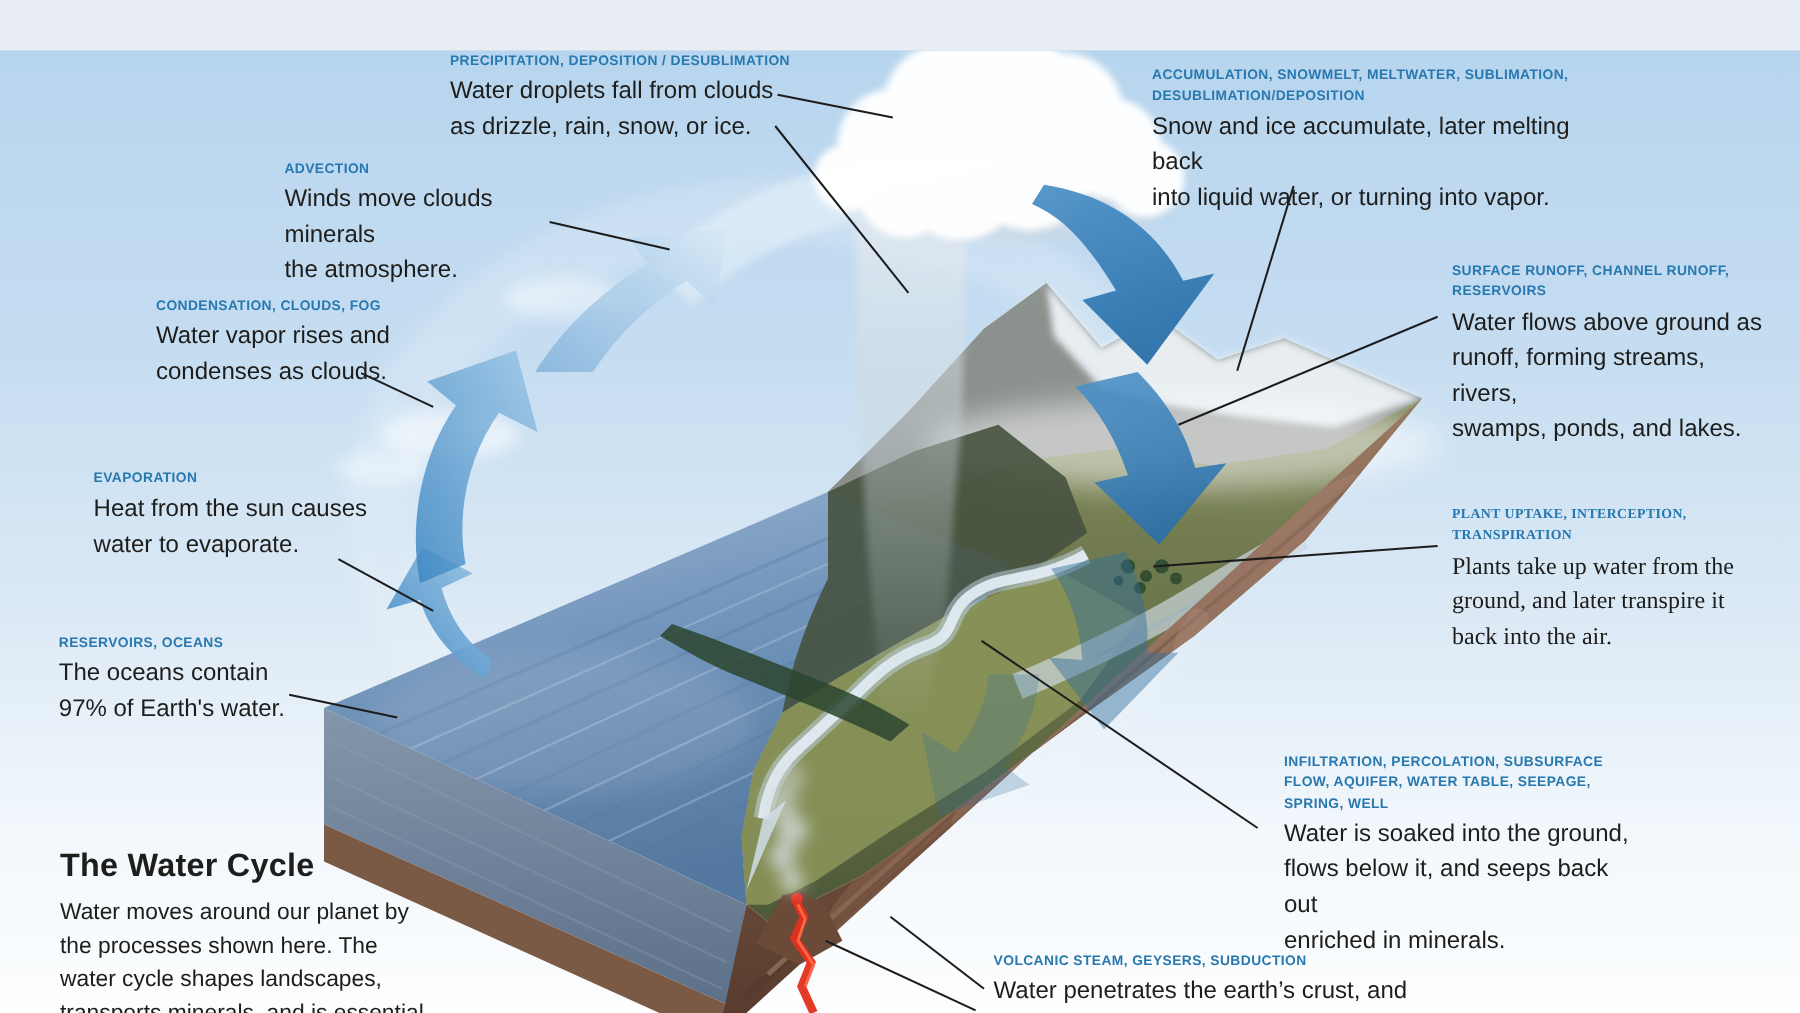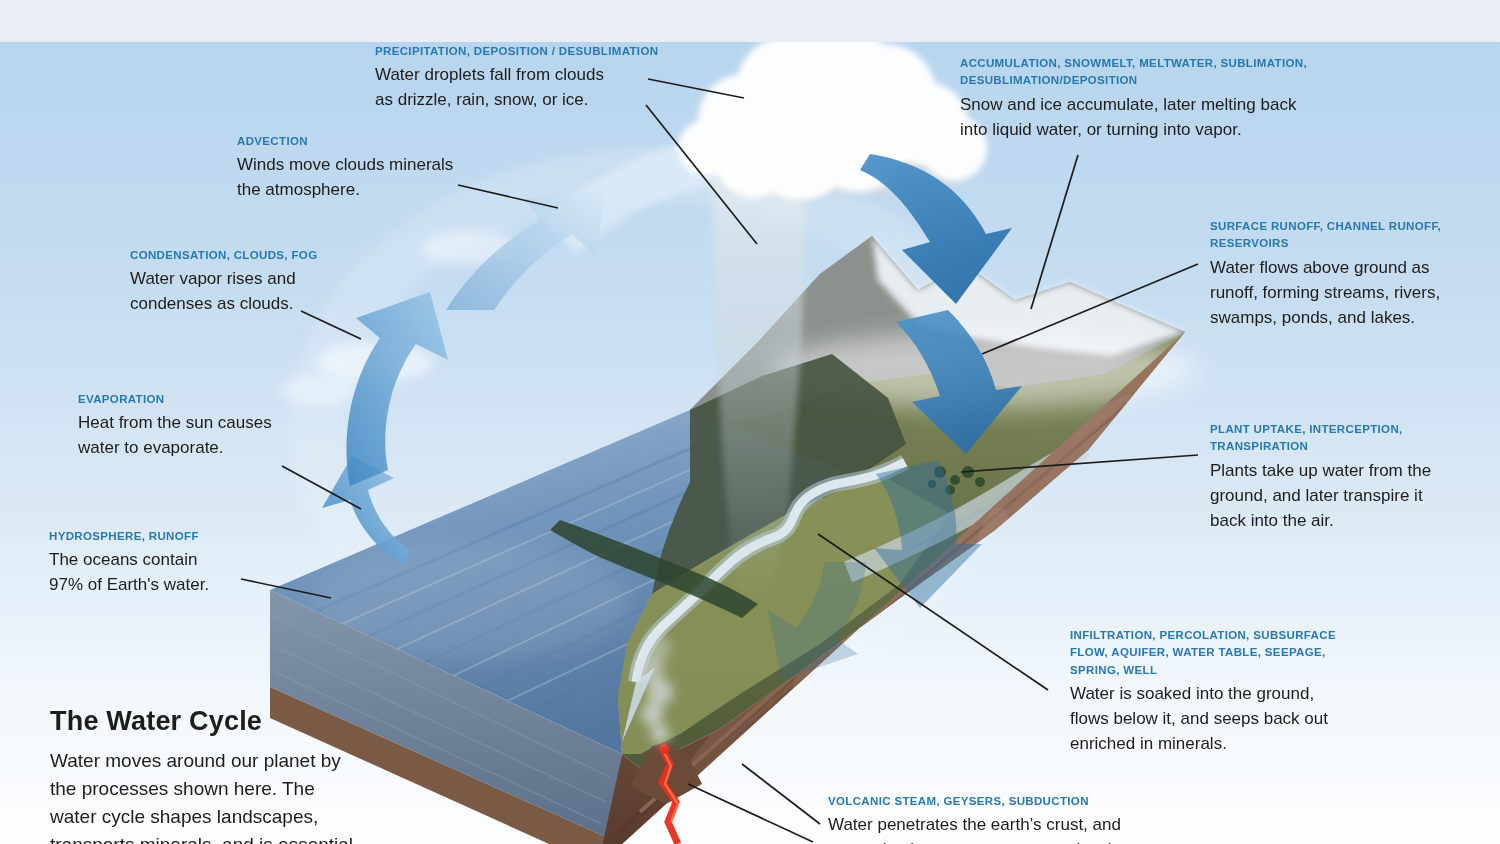--- a/index.html
+++ b/index.html
@@ -8,34 +8,34 @@
     background:linear-gradient(180deg,#b7d5ee 0%,#c6ddf1 30%,#dbe9f5 55%,#f3f8fc 78%,#ffffff 100%);
     font-family:"Liberation Sans",sans-serif;color:#1d1d1b;margin-top:42px;
   }
   .stage svg{position:absolute;inset:0;width:100%;height:100%;}
   .label{position:absolute;}
   .cat{
     font-size:11.5px;font-weight:700;letter-spacing:.35px;color:#2878b0;
     line-height:1.5;white-space:pre-line;
   }
   .desc{
-    font-size:17px;line-height:1.48;color:#1d1d1b;white-space:pre-line;margin-top:2px;
+    font-size:20px;line-height:1.48;color:#1d1d1b;white-space:pre-line;margin-top:2px;
   }
   .title-block{position:absolute;left:50px;top:664px;width:320px;}
   .main-title{font-size:27px;font-weight:700;color:#1d1d1b;letter-spacing:.2px;}
   .intro{font-size:19px;line-height:1.47;margin-top:10px;width:308px;color:#1d1d1b;}
   
   .lb-precipitation{left:375px;top:1px;width:300px;}
   .lb-advection{left:237px;top:91px;width:250px;}
   .lb-condensation{left:130px;top:205px;width:220px;}
   .lb-evaporation{left:78px;top:349px;width:230px;}
   .lb-hydrosphere{left:49px;top:486px;width:200px;}
   .lb-accumulation{left:960px;top:13px;width:380px;}
   .lb-runoff{left:1210px;top:176px;width:265px;}
-  .lb-plant{left:1210px;top:379px;width:250px;}
+  .lb-plant{left:1210px;top:379px;width:250px;font-family:Liberation Serif, serif;}
   .lb-infiltration{left:1070px;top:585px;width:290px;}
   .lb-volcanic{left:828px;top:751px;width:380px;}
 </style>
 </head>
 <body>
 
 <div class="stage">
 
   <svg viewBox="0 0 1500 844" aria-hidden="true">
     <defs>
@@ -250,21 +250,21 @@
 water to evaporate.</div>
   </div>
 
   <div class="label lb-condensation">
     <div class="cat">CONDENSATION, CLOUDS, FOG</div>
     <div class="desc">Water vapor rises and
 condenses as clouds.</div>
   </div>
 
   <div class="label lb-hydrosphere">
-    <div class="cat">HYDROSPHERE, RUNOFF</div>
+    <div class="cat">RESERVOIRS, OCEANS</div>
     <div class="desc">The oceans contain
 97% of Earth's water.</div>
   </div>
 
   <div class="label lb-accumulation">
     <div class="cat">ACCUMULATION, SNOWMELT, MELTWATER, SUBLIMATION,
 DESUBLIMATION/DEPOSITION</div>
     <div class="desc">Snow and ice accumulate, later melting back
 into liquid water, or turning into vapor.</div>
   </div>

